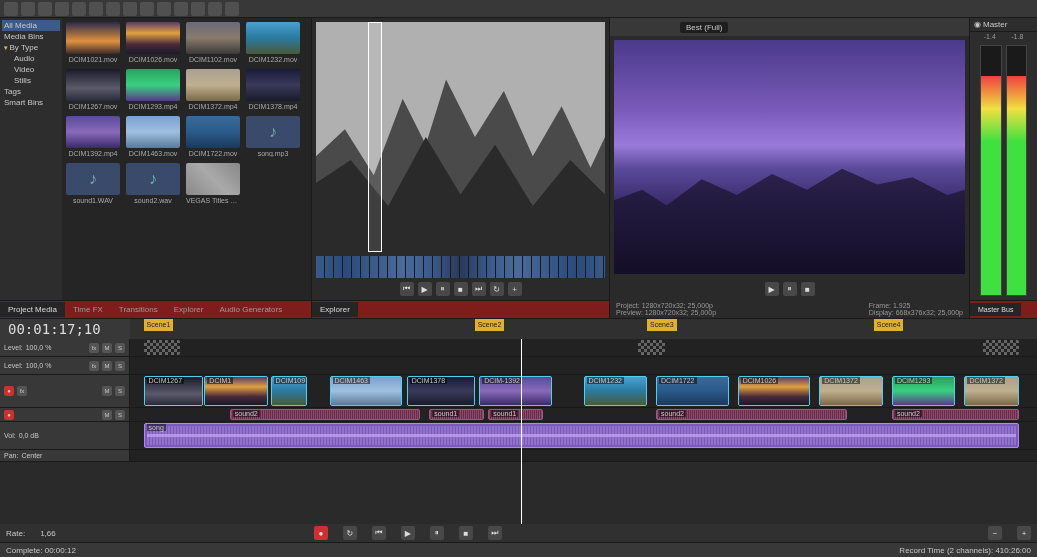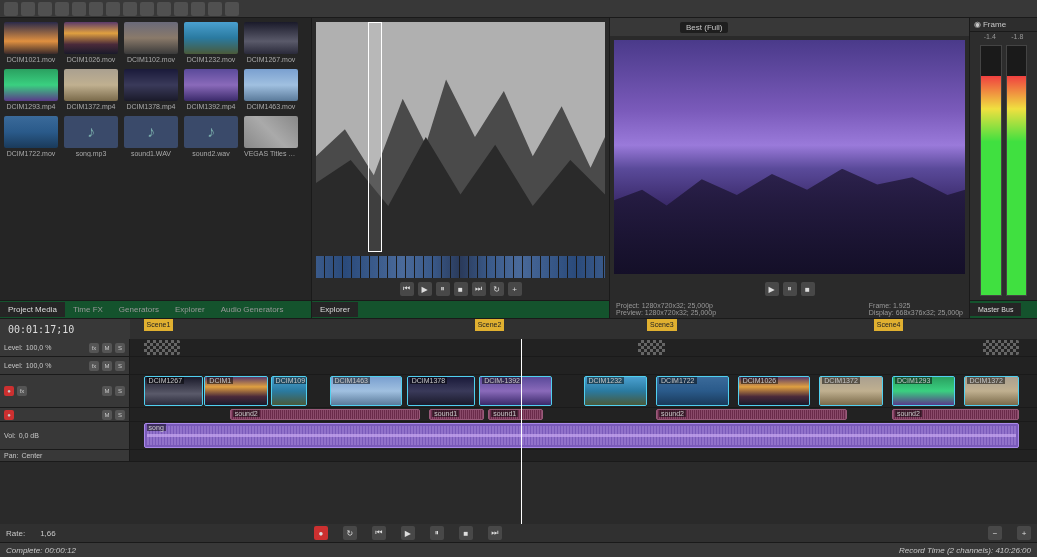--- a/index.html
+++ b/index.html
@@ -12,21 +12,21 @@
 .media-tree { width: 62px; background: #2d2d2d; padding: 2px; font-size: 8px; }
 .tree-item { padding: 1px 2px; cursor: pointer; white-space: nowrap; }
 .tree-item.sel { background: #3b5b8a; }
 .tree-folder::before { content: "▸ "; color: #e0c050; font-size: 7px; }
 .tree-folder.open::before { content: "▾ "; }
 .media-grid { flex: 1; background: #252525; padding: 4px; overflow-y: auto; display: flex; flex-wrap: wrap; gap: 6px; align-content: flex-start; }
 .media-item { width: 54px; display: flex; flex-direction: column; align-items: center; cursor: pointer; }
 .media-thumb { width: 54px; height: 32px; border-radius: 2px; }
 .media-label { font-size: 7px; text-align: center; margin-top: 2px; color: #aaa; white-space: nowrap; overflow: hidden; text-overflow: ellipsis; width: 54px; }
 .media-audio-icon { width: 54px; height: 32px; background: #3a4a6a; display: flex; align-items: center; justify-content: center; font-size: 16px; color: #7aa; border-radius: 2px; }
-.panel-tabs { height: 18px; background: #14532d; display: flex; align-items: center; border-top: 1px solid #1a1a1a; }
+.panel-tabs { height: 18px; background: #7f1d1d; display: flex; align-items: center; border-top: 1px solid #1a1a1a; }
 .panel-tab { padding: 3px 8px; font-size: 8px; cursor: pointer; color: #999; }
 .panel-tab.active { background: #252525; color: #ddd; }
 .trimmer-panel { width: 298px; display: flex; flex-direction: column; border-right: 1px solid #1a1a1a; background: #2a2a2a; }
 .trimmer-header { height: 18px; background: #383838; display: flex; align-items: center; padding: 0 4px; gap: 3px; font-size: 8px; }
 .trimmer-title-box { background: #1e1e1e; padding: 1px 6px; border-radius: 2px; flex: 1; white-space: nowrap; overflow: hidden; }
 .trimmer-view { flex: 1; background: #1a1a1a; position: relative; margin: 4px; }
 .trimmer-mountains { position: absolute; inset: 0; background: linear-gradient(180deg, #888 0%, #bbb 30%, #555 60%, #333 100%); }
 .trimmer-overlay { position: absolute; left: 18%; width: 5%; height: 100%; border: 1px solid #fff; background: rgba(255,255,255,0.1); }
 .trimmer-strip { height: 22px; background: linear-gradient(90deg, #3a5a8a 0%, #2a4a7a 10%, #3a5a8a 20%, #4a6a9a 30%, #3a5a8a 40%, #2a3a5a 50%, #3a5a8a 60%, #4a6a9a 70%, #3a5a8a 80%, #2a4a7a 90%, #3a5a8a 100%); margin: 0 4px; position: relative; }
 .trimmer-strip::after { content:""; position:absolute; inset:0; background: repeating-linear-gradient(90deg, transparent 0, transparent 8px, #1a1a1a 8px, #1a1a1a 9px); }
@@ -41,41 +41,41 @@
 .purple-mtn { position: absolute; bottom: 0; left: 0; right: 0; height: 45%; background: linear-gradient(180deg, rgba(40,30,70,0.9), rgba(20,15,40,1)); clip-path: polygon(0 100%, 0 30%, 8% 20%, 15% 35%, 25% 10%, 35% 25%, 45% 5%, 55% 20%, 65% 0%, 75% 15%, 85% 8%, 95% 25%, 100% 20%, 100% 100%); }
 .preview-info { padding: 2px 6px; font-size: 7px; display: flex; justify-content: space-between; color: #999; }
 .meters-panel { width: 67px; background: #2d2d2d; display: flex; flex-direction: column; }
 .master-header { font-size: 8px; padding: 2px 4px; border-bottom: 1px solid #1a1a1a; display:flex; align-items:center; gap:2px; }
 .db-labels { display:flex; justify-content:space-around; font-size:7px; padding:1px 6px; color:#999; }
 .meter-bars { flex: 1; display: flex; gap: 4px; padding: 4px 10px; }
 .meter-bar { flex: 1; background: #1a1a1a; position: relative; border: 1px solid #444; }
 .meter-fill { position: absolute; bottom: 0; left: 0; right: 0; height: 88%; background: linear-gradient(180deg, #f04040 0%, #f0e040 15%, #40e040 30%, #40e040 100%); }
 .timeline-area { flex: 1; display: flex; flex-direction: column; background: #2a2a2a; border-top: 1px solid #1a1a1a; overflow: hidden; }
 .timeline-header { height: 20px; display: flex; align-items: center; background: #383838; }
-.tc-display { width: 130px; font-size: 10px; font-family: monospace; padding-left: 8px; color: #ddd; }
+.tc-display { width: 130px; font-size: 14px; font-family: monospace; padding-left: 8px; color: #ddd; }
 .ruler { flex: 1; height: 20px; background: #303030; position: relative; font-size: 7px; }
 .playhead { position: absolute; top: 0; bottom: 0; width: 1px; background: #fff; z-index: 50; }
 .tracks { flex: 1; overflow: hidden; position: relative; }
 .track { display: flex; border-bottom: 1px solid #1a1a1a; position: relative; }
 .track-head { width: 130px; background: #383838; display: flex; align-items: center; padding: 2px 4px; font-size: 7px; gap: 3px; flex-shrink: 0; border-right: 1px solid #1a1a1a; }
 .track-btn { width: 10px; height: 10px; background: #555; border-radius: 2px; font-size: 6px; display:flex; align-items:center; justify-content:center; cursor:pointer; }
 .track-btn.rec { background: #cc3030; }
 .track-body { flex: 1; position: relative; background: #222; }
 .clip { position: absolute; top: 1px; bottom: 1px; border-radius: 2px; overflow: hidden; }
 .clip-v { background: linear-gradient(180deg, #2aa0c0, #1a7090); border: 1px solid #50d0f0; }
 .clip-v .clip-thumb { position: absolute; inset: 0; }
 .clip-label { position: absolute; top: 0; left: 2px; font-size: 7px; background: rgba(0,0,0,0.5); padding: 0 2px; white-space: nowrap; }
 .clip-a { background: #6a2a4a; border: 1px solid #9a5a7a; }
 .clip-a .wave { position: absolute; inset: 0; background: repeating-linear-gradient(90deg, #aa6a8a 0, #aa6a8a 1px, transparent 1px, transparent 2px); opacity: 0.5; }
 .clip-song { background: #7a5aba; border: 1px solid #aa8aea; }
 .clip-song .wave { position: absolute; inset: 2px; background: linear-gradient(180deg, transparent 40%, #b090e0 40%, #b090e0 60%, transparent 60%); }
 .clip-song .wave::after { content:""; position:absolute; inset:0; background: repeating-linear-gradient(90deg, transparent 0, rgba(200,170,240,0.6) 1px, transparent 2px, transparent 3px); }
 .checker { background-image: linear-gradient(45deg, #666 25%, transparent 25%), linear-gradient(-45deg, #666 25%, transparent 25%), linear-gradient(45deg, transparent 75%, #666 75%), linear-gradient(-45deg, transparent 75%, #666 75%); background-size: 6px 6px; background-position: 0 0, 0 3px, 3px -3px, -3px 0; }
 .tl-bottom { height: 18px; display: flex; align-items: center; padding: 0 6px; gap: 15px; background: #303030; font-size: 8px; }
-.status-bar { height: 15px; background: #383838; display: flex; align-items: center; padding: 0 6px; font-size: 8px; justify-content: space-between; border-top: 1px solid #1a1a1a; font-style: italic; }
+.status-bar { height: 15px; background: #383838; display: flex; align-items: center; padding: 0 6px; font-size: 8px; justify-content: space-between; border-top: 1px solid #1a1a1a; }
 .track-v { height: 33px; }
 .track-a { height: 14px; }
 .track-song { height: 28px; }
 .track-level { height: 18px; }
 svg.mtn { width:100%; height:100%; }
 
 
 .g-orange { background: linear-gradient(180deg, #2a2a4a, #e09040 60%, #3a2a2a); }
 .g-sunset { background: linear-gradient(180deg, #5a3a6a, #e0a040, #4a2a3a 70%, #1a1a2a); }
 .g-storm { background: linear-gradient(180deg, #6a6a7a, #8a7a6a, #3a3a3a); }
@@ -106,20 +106,30 @@
   <div class="tb-btn"></div>
   <div class="tb-btn"></div>
   <div class="tb-btn"></div>
   <div class="tb-btn"></div>
 </div>
 
 <div class="top-panels">
 
   <div class="media-panel">
     <div class="media-body">
+      <div class="media-tree" id="media-tree">
+          <div class="tree-item sel">All Media</div>
+          <div class="tree-item">Media Bins</div>
+          <div class="tree-item tree-folder open">By Type</div>
+          <div class="tree-item" style="padding-left: 12px;">Audio</div>
+          <div class="tree-item" style="padding-left: 12px;">Video</div>
+          <div class="tree-item" style="padding-left: 12px;">Stills</div>
+          <div class="tree-item">Tags</div>
+          <div class="tree-item">Smart Bins</div>
+        </div>
       <div class="media-grid" id="media-grid">
           <div class="media-item">
             <div class="media-thumb g-orange"></div>
             <div class="media-label">DCIM1021.mov</div>
           </div>
           <div class="media-item">
             <div class="media-thumb g-sunset"></div>
             <div class="media-label">DCIM1026.mov</div>
           </div>
           <div class="media-item">
@@ -172,21 +182,21 @@
           </div>
           <div class="media-item">
             <div class="media-thumb g-abstract"></div>
             <div class="media-label">VEGAS Titles &amp; Text abstract</div>
           </div>
         </div>
     </div>
     <div class="panel-tabs" id="media-tabs">
         <div class="panel-tab active">Project Media</div>
         <div class="panel-tab">Time FX</div>
-        <div class="panel-tab">Generators</div>
+        <div class="panel-tab">Transitions</div>
         <div class="panel-tab">Explorer</div>
         <div class="panel-tab">Audio Generators</div>
       </div>
   </div>
 
   <div class="trimmer-panel">
     <div class="trimmer-view">
       <div class="trimmer-mountains">
         <svg class="mtn" viewBox="0 0 100 60" preserveAspectRatio="none">
           <rect width="100" height="60" fill="#b0b0b0"></rect>
@@ -237,21 +247,21 @@
       <div>
         <span>Frame:</span> <span>1.925</span><br>
         <span>Display:</span> <span>668x376x32; 25,000p</span>
       </div>
     </div>
   </div>
 
   <div class="meters-panel">
     <div class="master-header">
       <span>◉</span>
-      <span>Frame</span>
+      <span>Master</span>
     </div>
     <div class="db-labels">
       <span>-1.4</span>
       <span>-1.8</span>
     </div>
     <div class="meter-bars">
       <div class="meter-bar">
           <div class="meter-fill"></div>
         </div>
       <div class="meter-bar">

